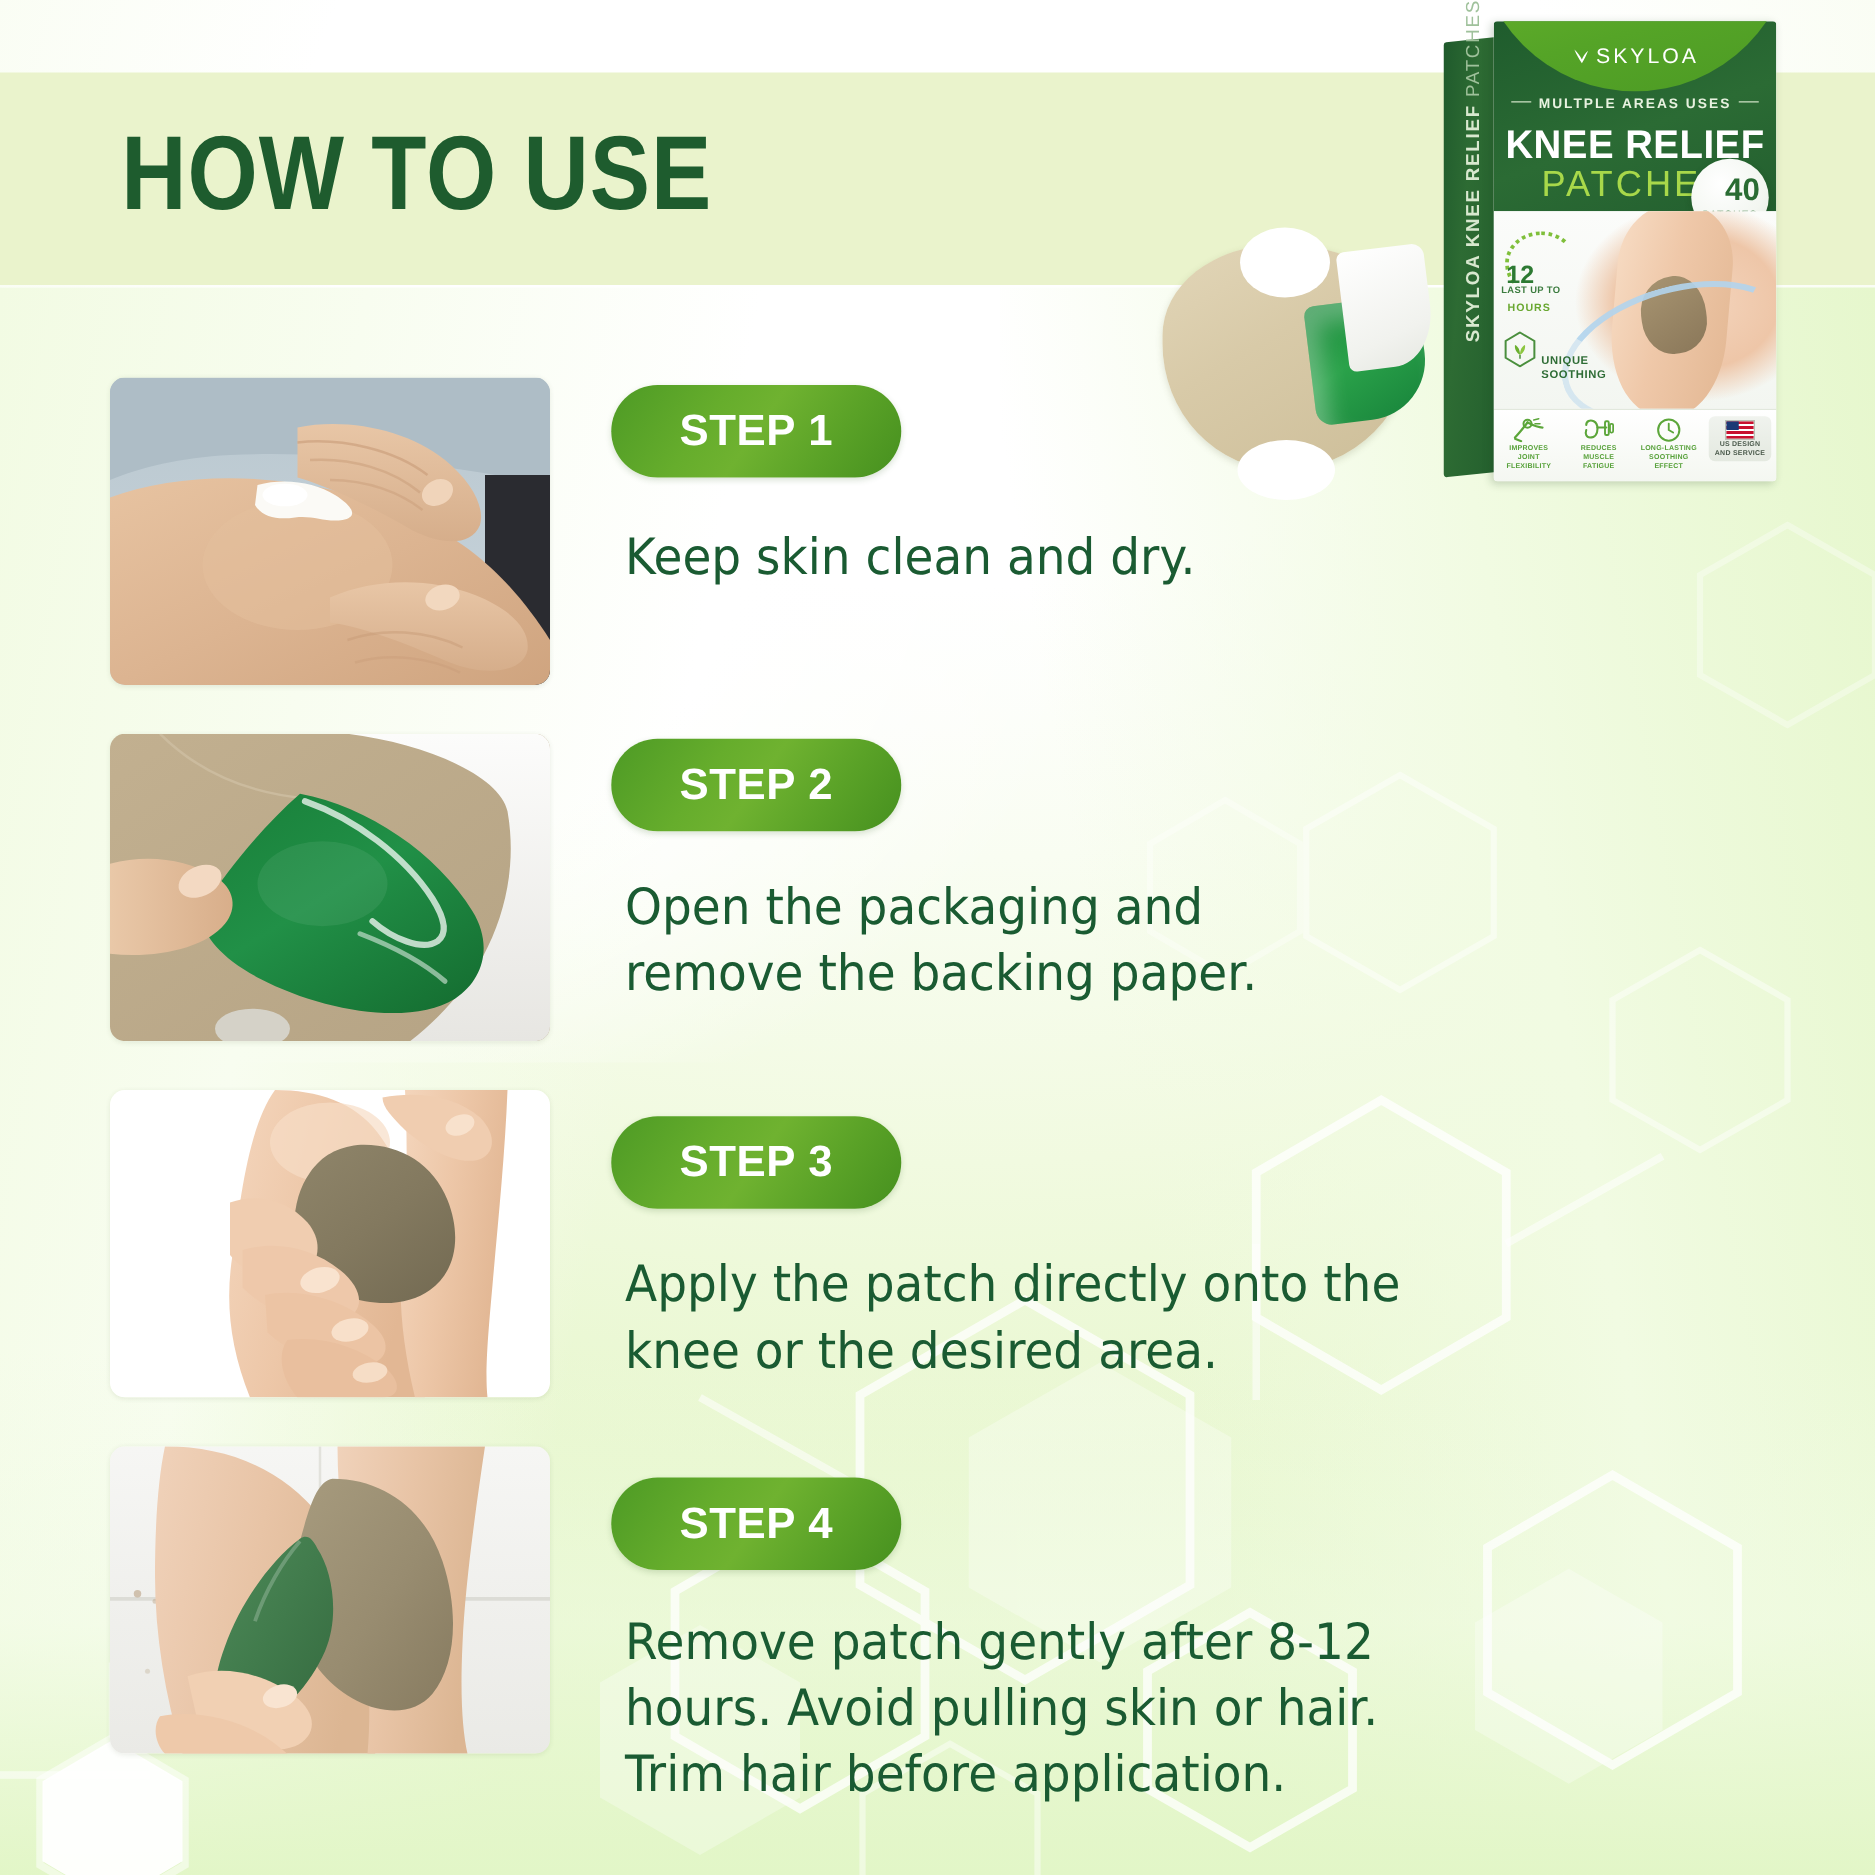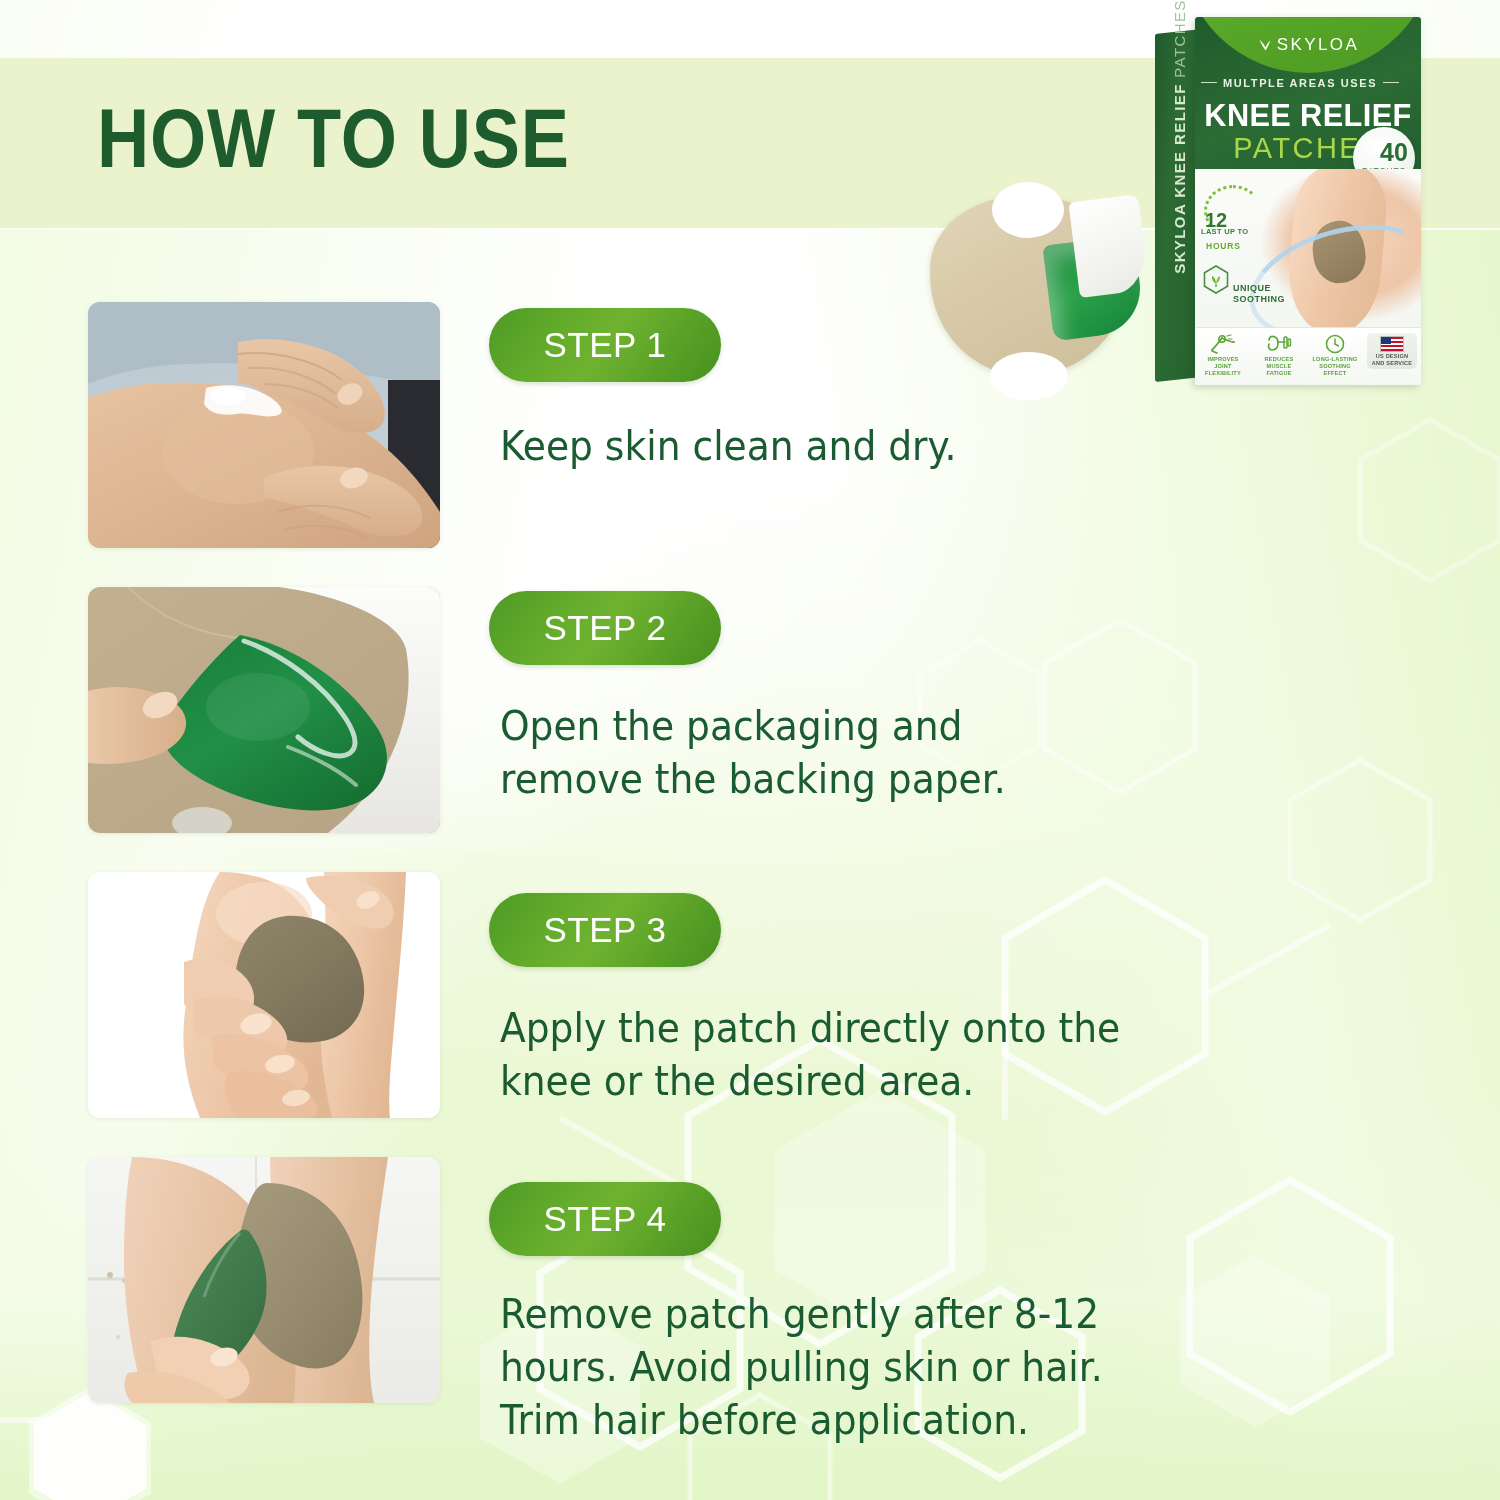--- a/index.html
+++ b/index.html
@@ -71,21 +71,21 @@
     position:absolute;
     width:232px;height:74px;
     border-radius:37px;
     background:linear-gradient(125deg,#4d9a25 0%, #66ad2c 34%, #6fb230 50%, #5aa227 74%, #46901f 100%);
     box-shadow:0 2px 5px rgba(40,90,20,0.18);
     display:flex;align-items:center;justify-content:center;
   }
   .badge-label{
     color:#ffffff;
     font-size:35px;
-    font-weight:400;
+    font-weight:700;
     letter-spacing:0.5px;
     font-family:"Liberation Sans","DejaVu Sans",sans-serif;
   }
   .step-text{
     position:absolute;
     color:#1a5b32;
     font-size:40px;
     line-height:1.32;
     font-family:"DejaVu Sans","Liberation Sans",sans-serif;
     font-weight:400;
@@ -131,21 +131,21 @@
     border-radius:0 0 130px 130px;
   }
   .brand{
     position:absolute;left:0;top:18px;width:226px;text-align:center;
     color:#ffffff;font-size:17px;letter-spacing:2.4px;font-weight:400;
   }
   .brand-mark{
     display:inline-block;width:16px;height:16px;vertical-align:-3px;margin-right:4px;
   }
   .box-kicker{
-    position:absolute;left:0;top:60px;width:226px;
+    position:absolute;left:0;top:60px;width:226px;text-align:center;
     color:#e8f2e0;font-size:11px;letter-spacing:1.6px;font-weight:700;
     white-space:nowrap;
   }
   .box-kicker .dash{display:inline-block;width:16px;height:1px;background:#cfe2c6;vertical-align:4px;margin:0 6px;}
   .box-title{
     position:absolute;left:0;top:80px;width:226px;text-align:center;
     color:#ffffff;font-size:32px;font-weight:700;letter-spacing:0.4px;
     transform:scaleX(0.96);
   }
   .box-title2{

